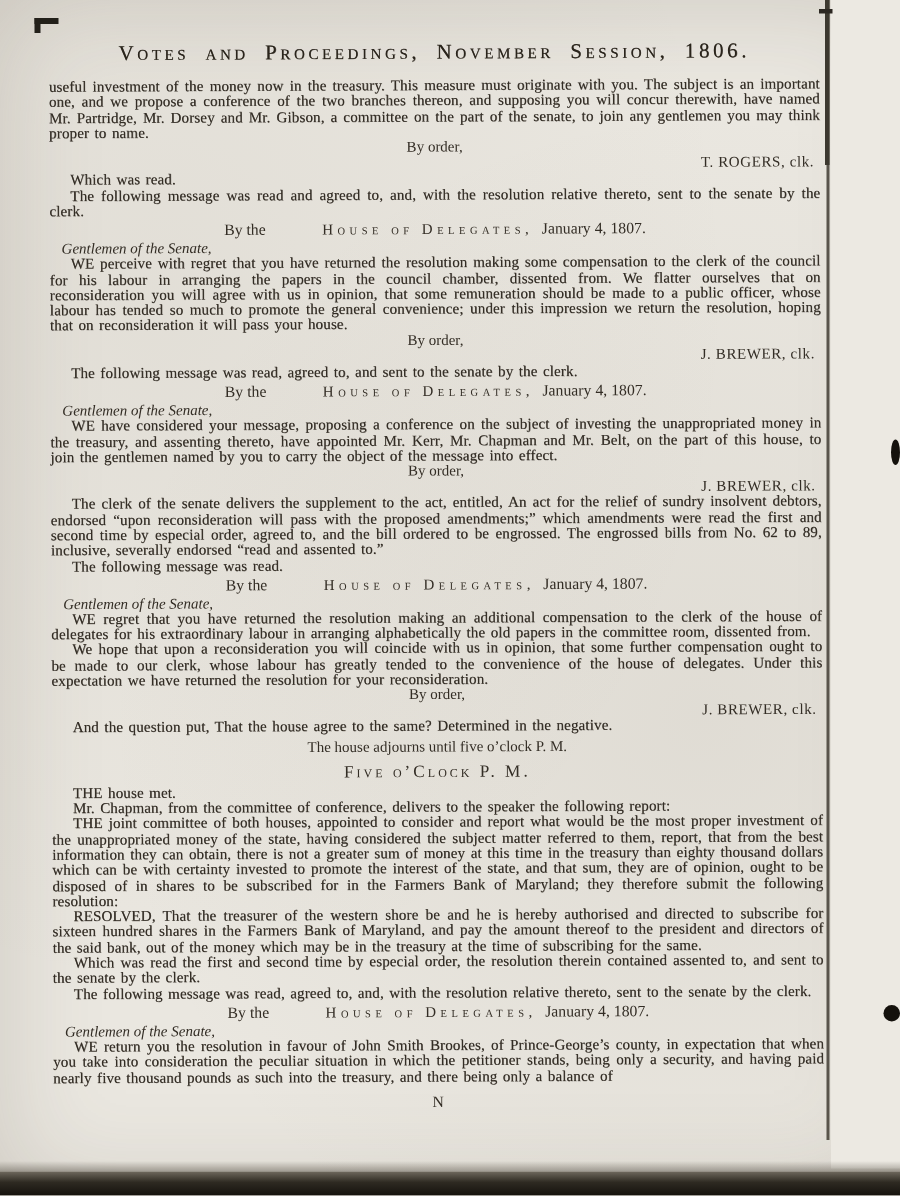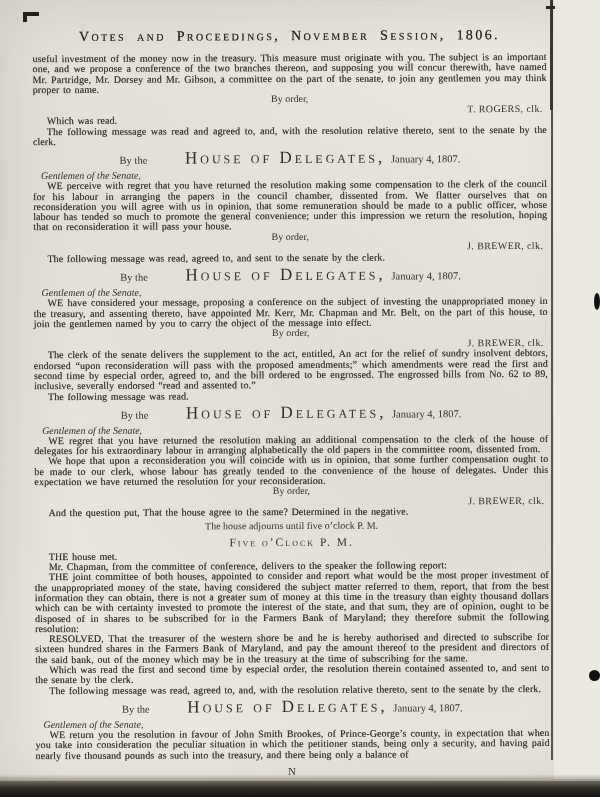--- a/index.html
+++ b/index.html
@@ -24,21 +24,21 @@
   p { margin:0; }
   .para {
     font-size:10px; line-height:10.3px; text-align:justify; text-indent:14px;
     word-spacing:1px; letter-spacing:0.1px;
     text-shadow:0.2px 0.2px 0.35px rgba(50,44,36,0.6);
   }
   .noindent { text-indent:0; }
   .byorder { font-size:10px; line-height:10.6px; text-align:center; }
   .signature { font-size:10px; line-height:10.6px; text-align:right; padding-right:4px; letter-spacing:0.4px; }
   .heading { text-align:center; margin:2px 0 1px; white-space:nowrap; font-size:10.5px; }
-  .h-house { font-variant:small-caps; letter-spacing:3px; font-size:17px; padding:0 3px;margin-left:32px; }
+  .h-house { font-variant:small-caps; letter-spacing:3px; font-size:10px; padding:0 3px;margin-left:32px; }
   .salutation { font-style:italic; font-size:10px; line-height:11px; text-indent:8px; margin-top:1px; }
   .centerline { font-size:10px; line-height:11px; text-align:center; margin-top:2px; }
   .time-heading { text-align:center; font-variant:small-caps; font-size:11.5px; letter-spacing:2px; margin:5px 0 3px; }
   .sigmark { text-align:center; font-size:10.5px; margin-top:6px; letter-spacing:1px; }
   
   .right-strip { position:absolute; left:554px; top:0; width:46px; height:779px; background:#ece9e2; }
   .right-line { position:absolute; left:551px; top:0; width:2px; height:760px; background:#59544b; }
   .right-line-top { position:absolute; left:550px; top:0; width:3px; height:110px; background:#3c382f; }
   .corner-mark-h { position:absolute; left:23px; top:12px; width:16px; height:4px; background:#23201a; }
   .corner-mark-v { position:absolute; left:23px; top:12px; width:4px; height:10px; background:#23201a; }

